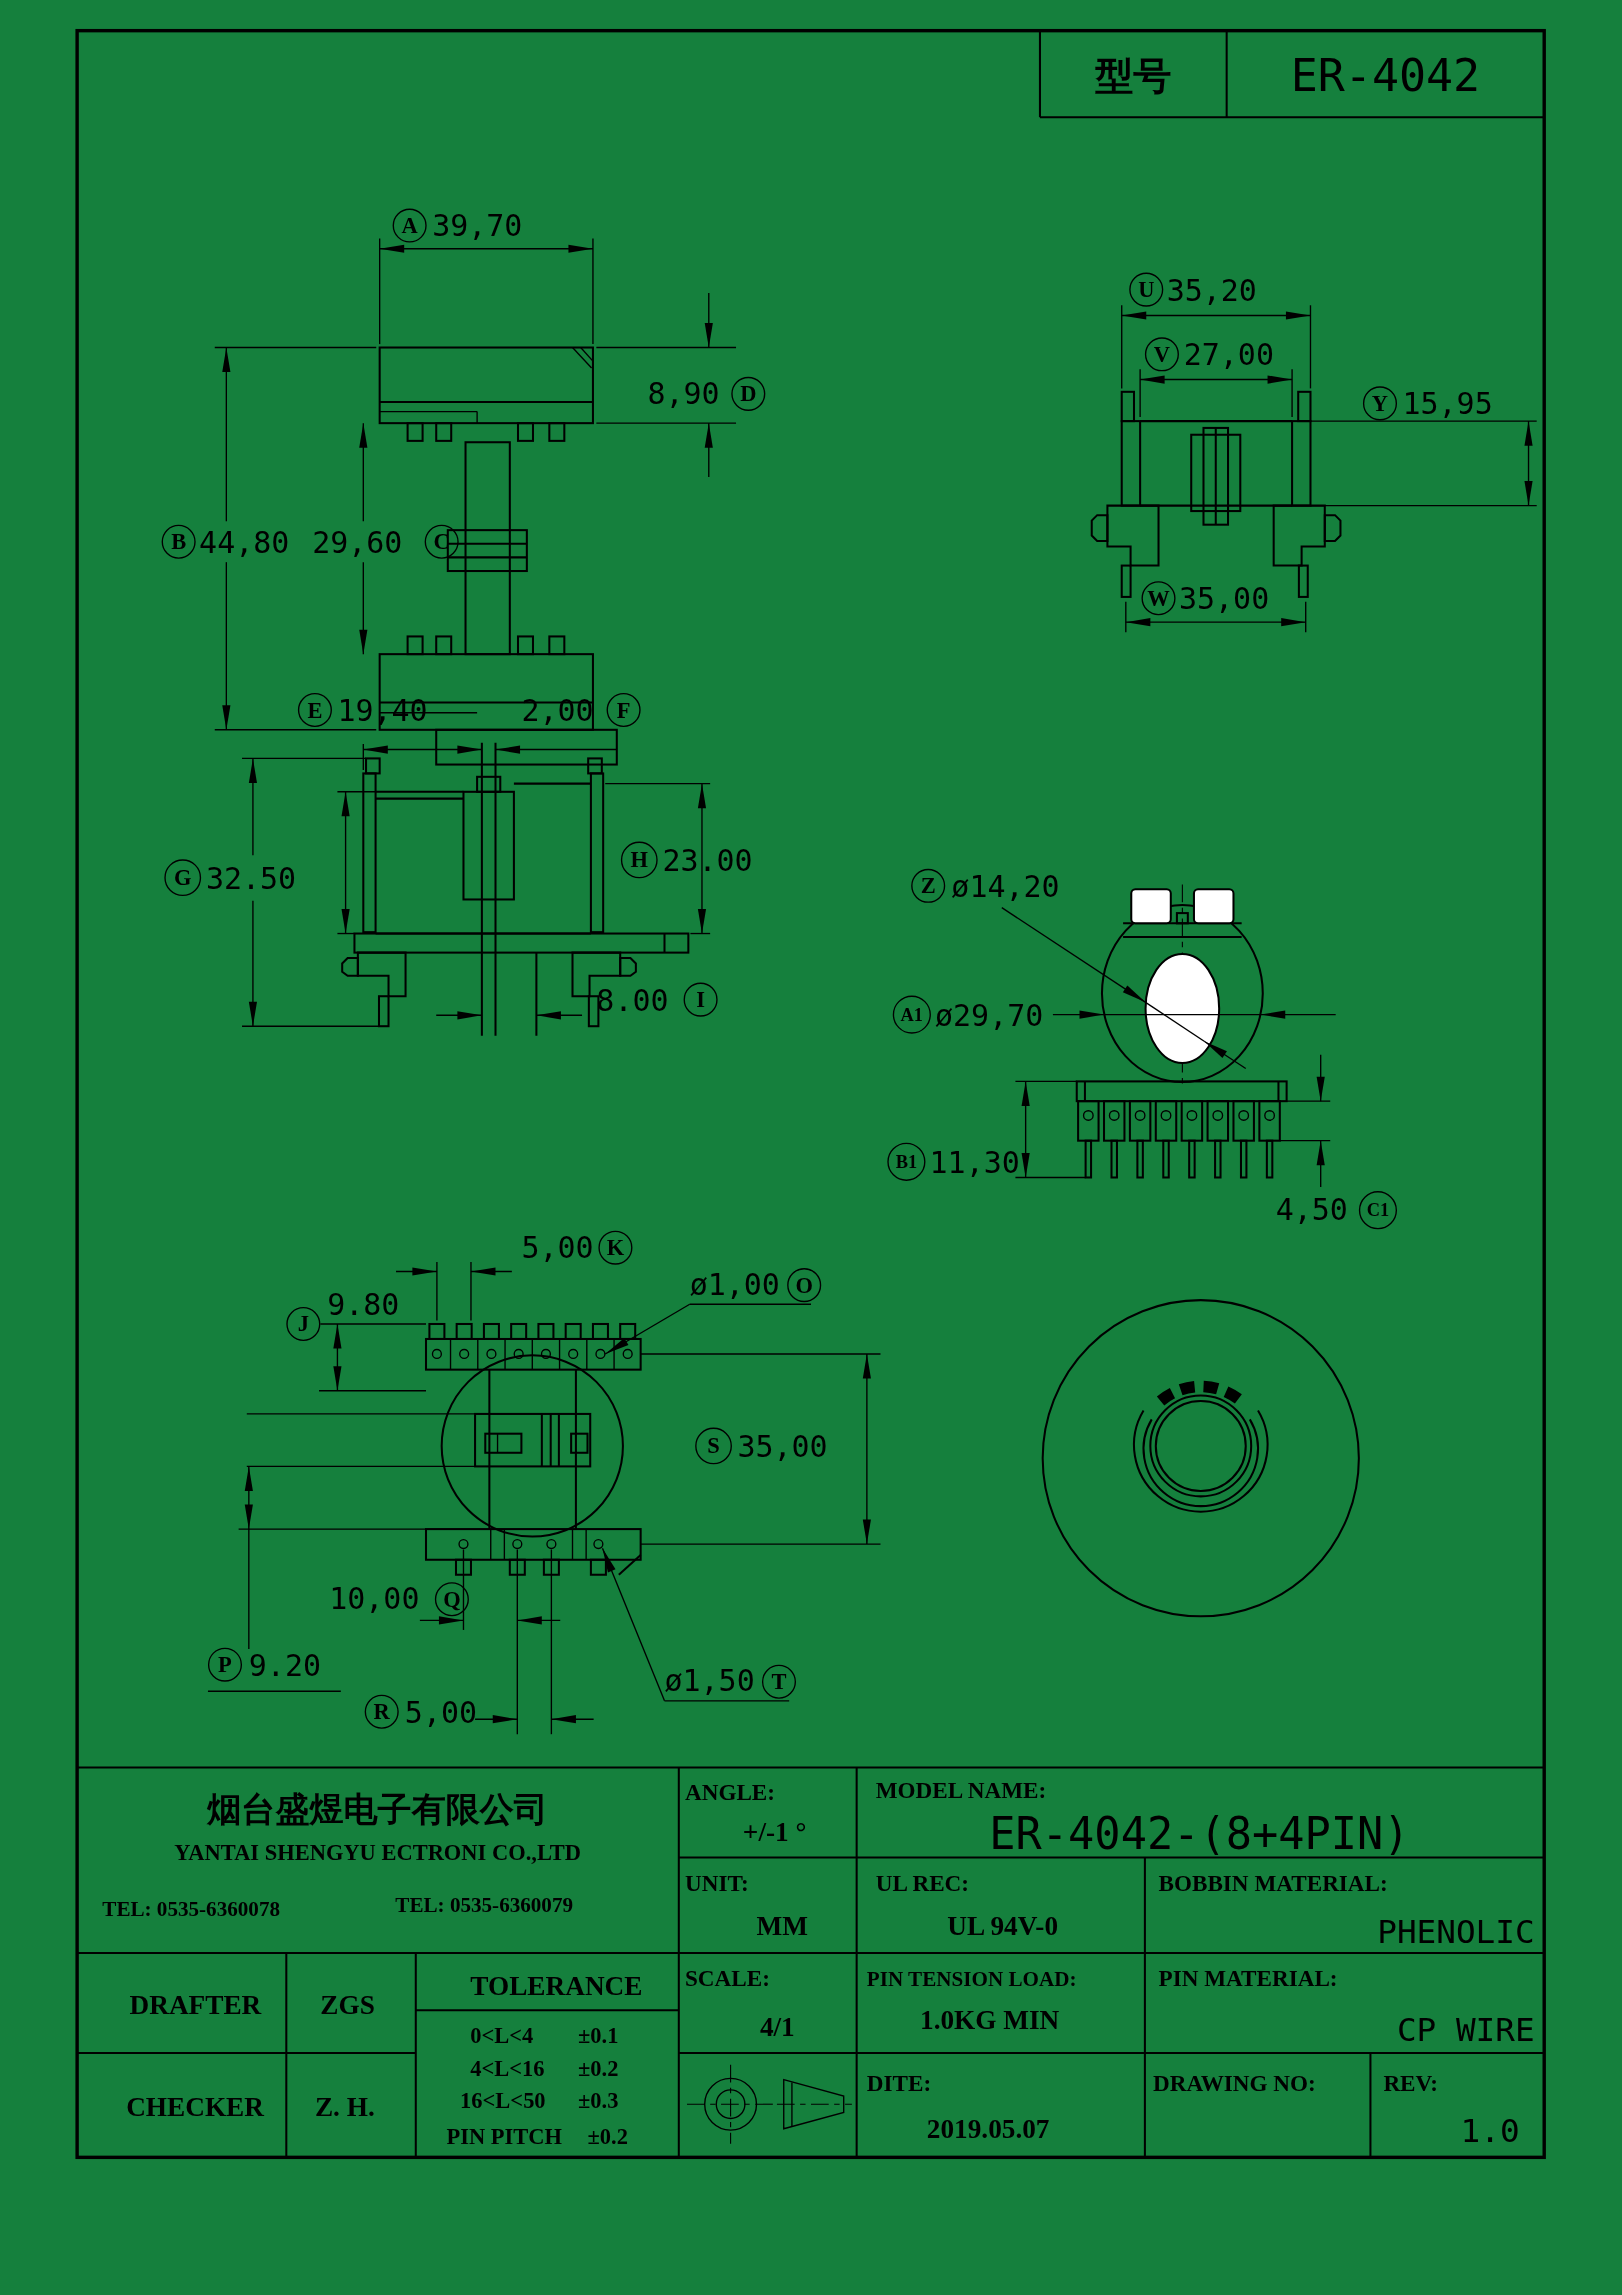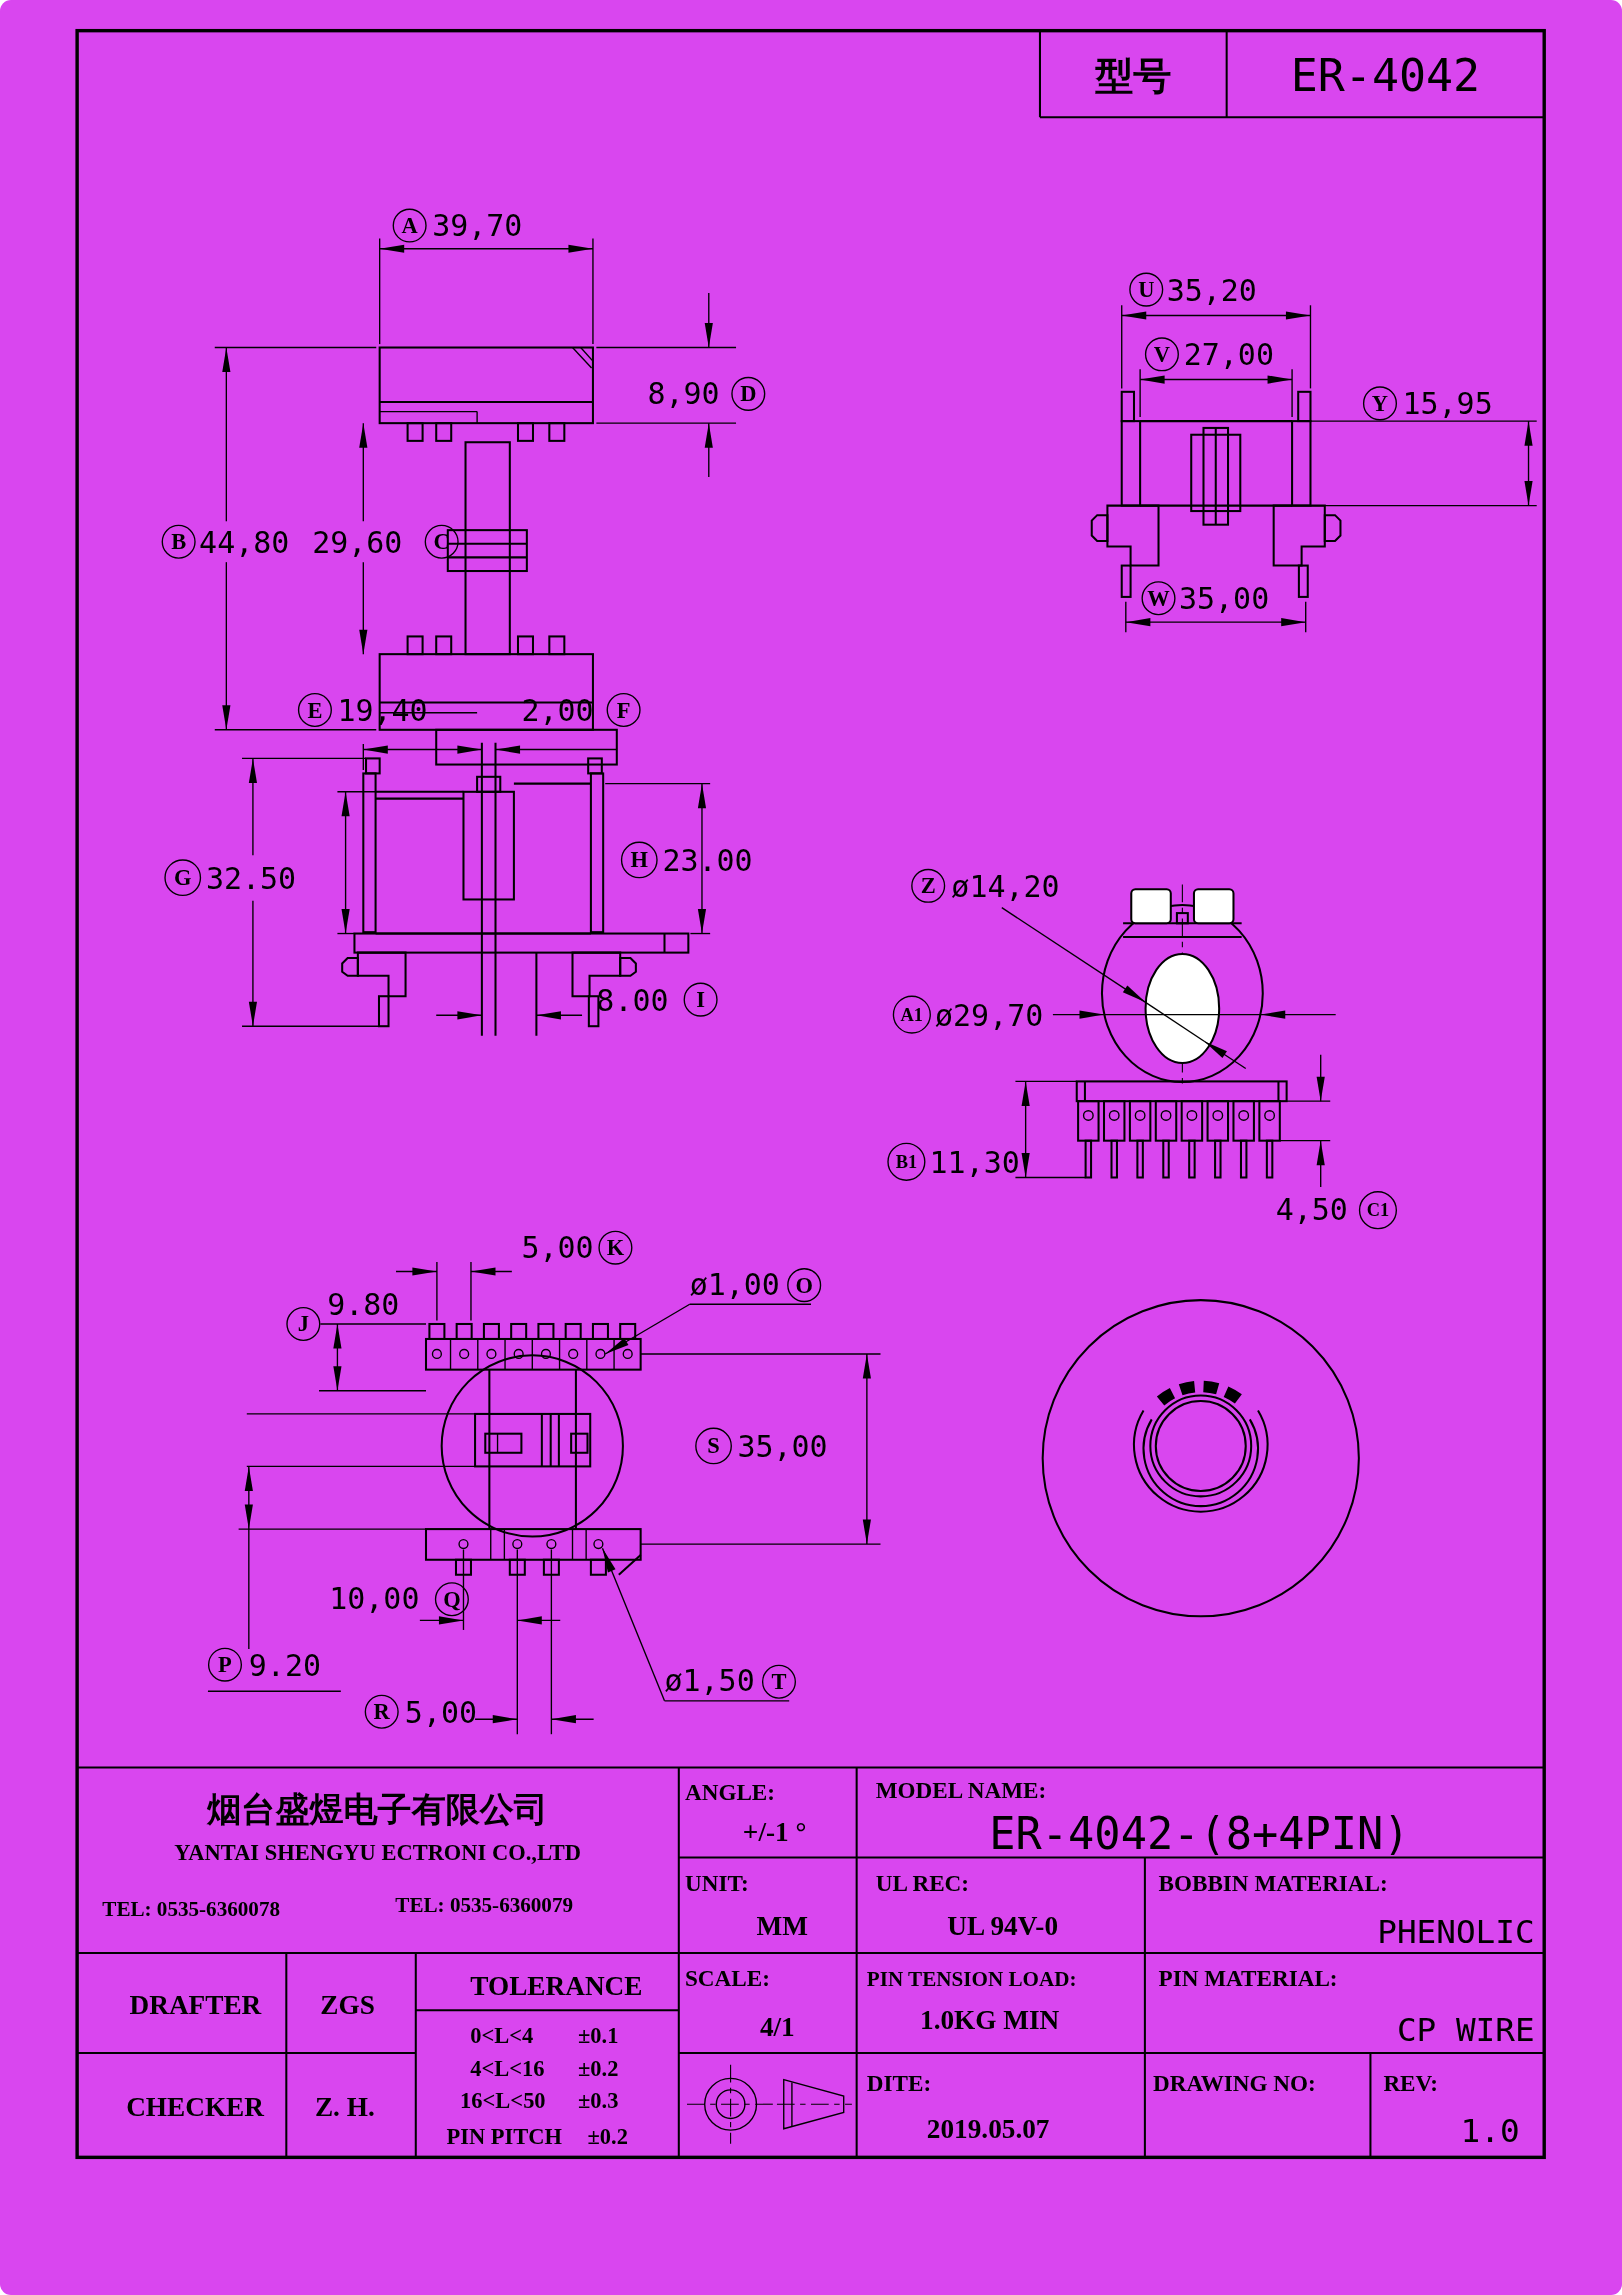--- a/index.html
+++ b/index.html
@@ -1,16 +1,16 @@
 <!DOCTYPE html>
 <html style="font-size:11px"><head>
 <meta charset="utf-8">
 <style>
   html,body{margin:0;padding:0;background:#fff;}
-  .page{position:relative;width:1622px;height:2295px;background:#d946ef;font-family:"Liberation Serif",serif;border-radius:11px;}
+  .page{position:relative;width:1622px;height:2295px;background:#15803d;font-family:"Liberation Serif",serif;}
   svg{position:absolute;left:0;top:0;}
   
   .obj{stroke:#000;stroke-width:3;fill:none;stroke-linejoin:miter;}
   .objf{stroke:#000;stroke-width:3;fill:#fff;}
   .thin{stroke:#000;stroke-width:2;fill:none;}
   .dimln{stroke:#000;stroke-width:2;fill:none;}
   .axis{stroke:#000;stroke-width:1.6;fill:none;stroke-dasharray:26 8 8 8;}
   .teetharc{stroke:#000;stroke-width:17;fill:none;stroke-dasharray:21 13;}
   
   text{fill:#000;}

